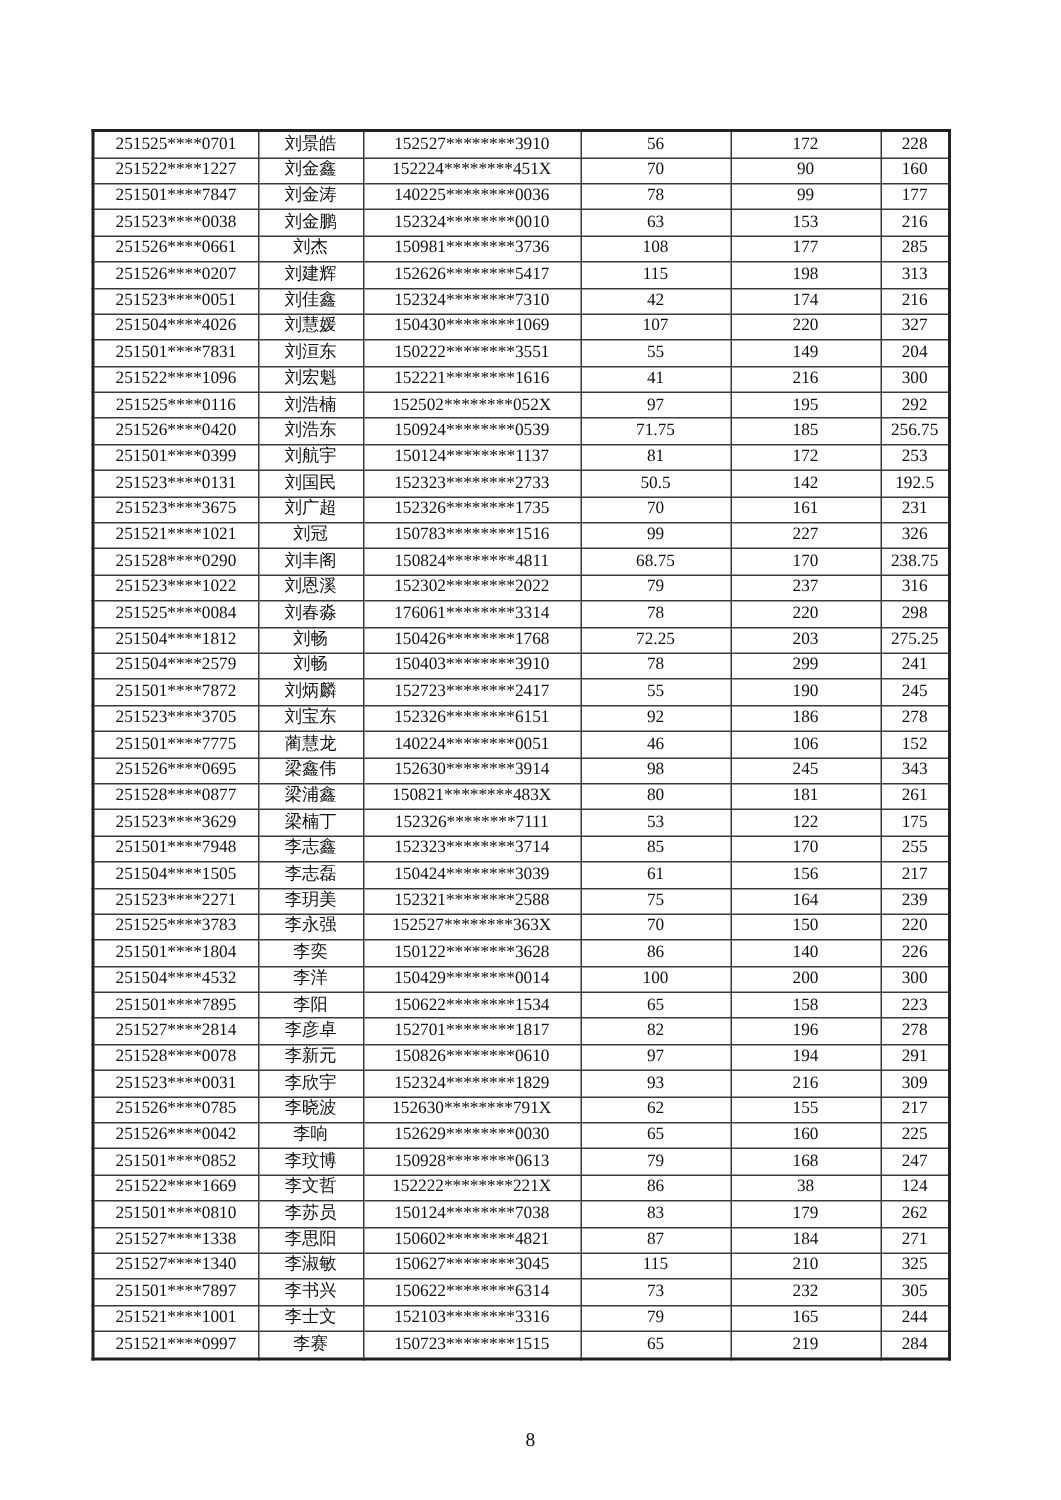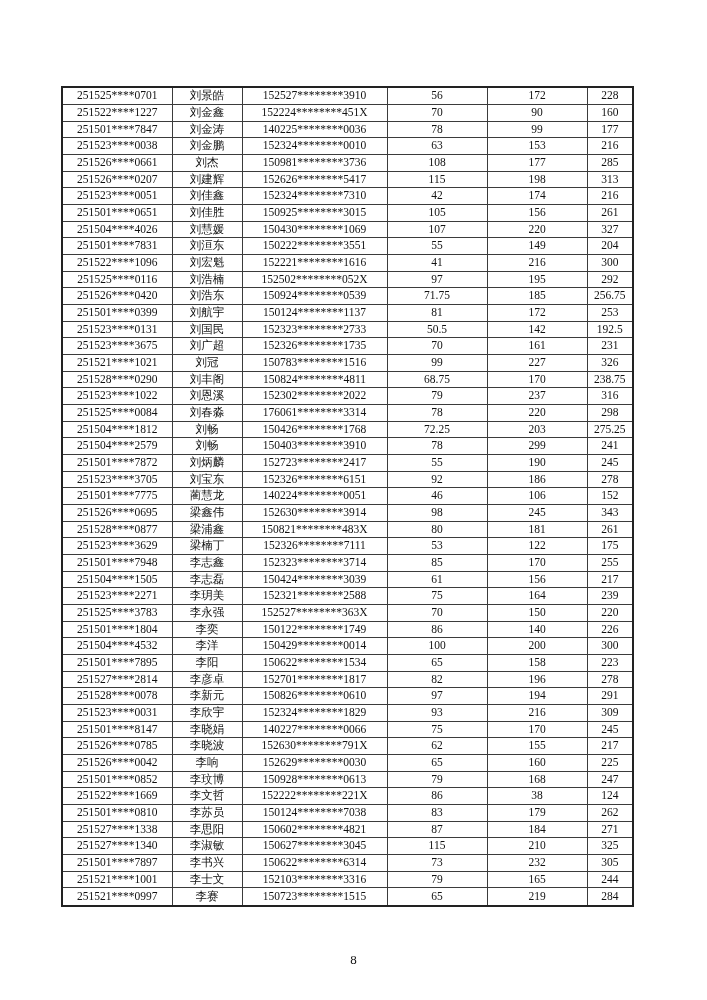--- a/index.html
+++ b/index.html
@@ -108,28 +108,20 @@
         </tr>
         <tr>
           <td>251523****0051</td>
           <td>刘佳鑫</td>
           <td>152324********7310</td>
           <td>42</td>
           <td>174</td>
           <td>216</td>
         </tr>
         <tr>
-          <td>251501****0651</td>
-          <td>刘佳胜</td>
-          <td>150925********3015</td>
-          <td>105</td>
-          <td>156</td>
-          <td>261</td>
-        </tr>
-        <tr>
           <td>251504****4026</td>
           <td>刘慧媛</td>
           <td>150430********1069</td>
           <td>107</td>
           <td>220</td>
           <td>327</td>
         </tr>
         <tr>
           <td>251501****7831</td>
           <td>刘洹东</td>
@@ -310,21 +302,21 @@
           <td>251525****3783</td>
           <td>李永强</td>
           <td>152527********363X</td>
           <td>70</td>
           <td>150</td>
           <td>220</td>
         </tr>
         <tr>
           <td>251501****1804</td>
           <td>李奕</td>
-          <td>150122********1749</td>
+          <td>150122********3628</td>
           <td>86</td>
           <td>140</td>
           <td>226</td>
         </tr>
         <tr>
           <td>251504****4532</td>
           <td>李洋</td>
           <td>150429********0014</td>
           <td>100</td>
           <td>200</td>
@@ -356,28 +348,20 @@
         </tr>
         <tr>
           <td>251523****0031</td>
           <td>李欣宇</td>
           <td>152324********1829</td>
           <td>93</td>
           <td>216</td>
           <td>309</td>
         </tr>
         <tr>
-          <td>251501****8147</td>
-          <td>李晓娟</td>
-          <td>140227********0066</td>
-          <td>75</td>
-          <td>170</td>
-          <td>245</td>
-        </tr>
-        <tr>
           <td>251526****0785</td>
           <td>李晓波</td>
           <td>152630********791X</td>
           <td>62</td>
           <td>155</td>
           <td>217</td>
         </tr>
         <tr>
           <td>251526****0042</td>
           <td>李响</td>

